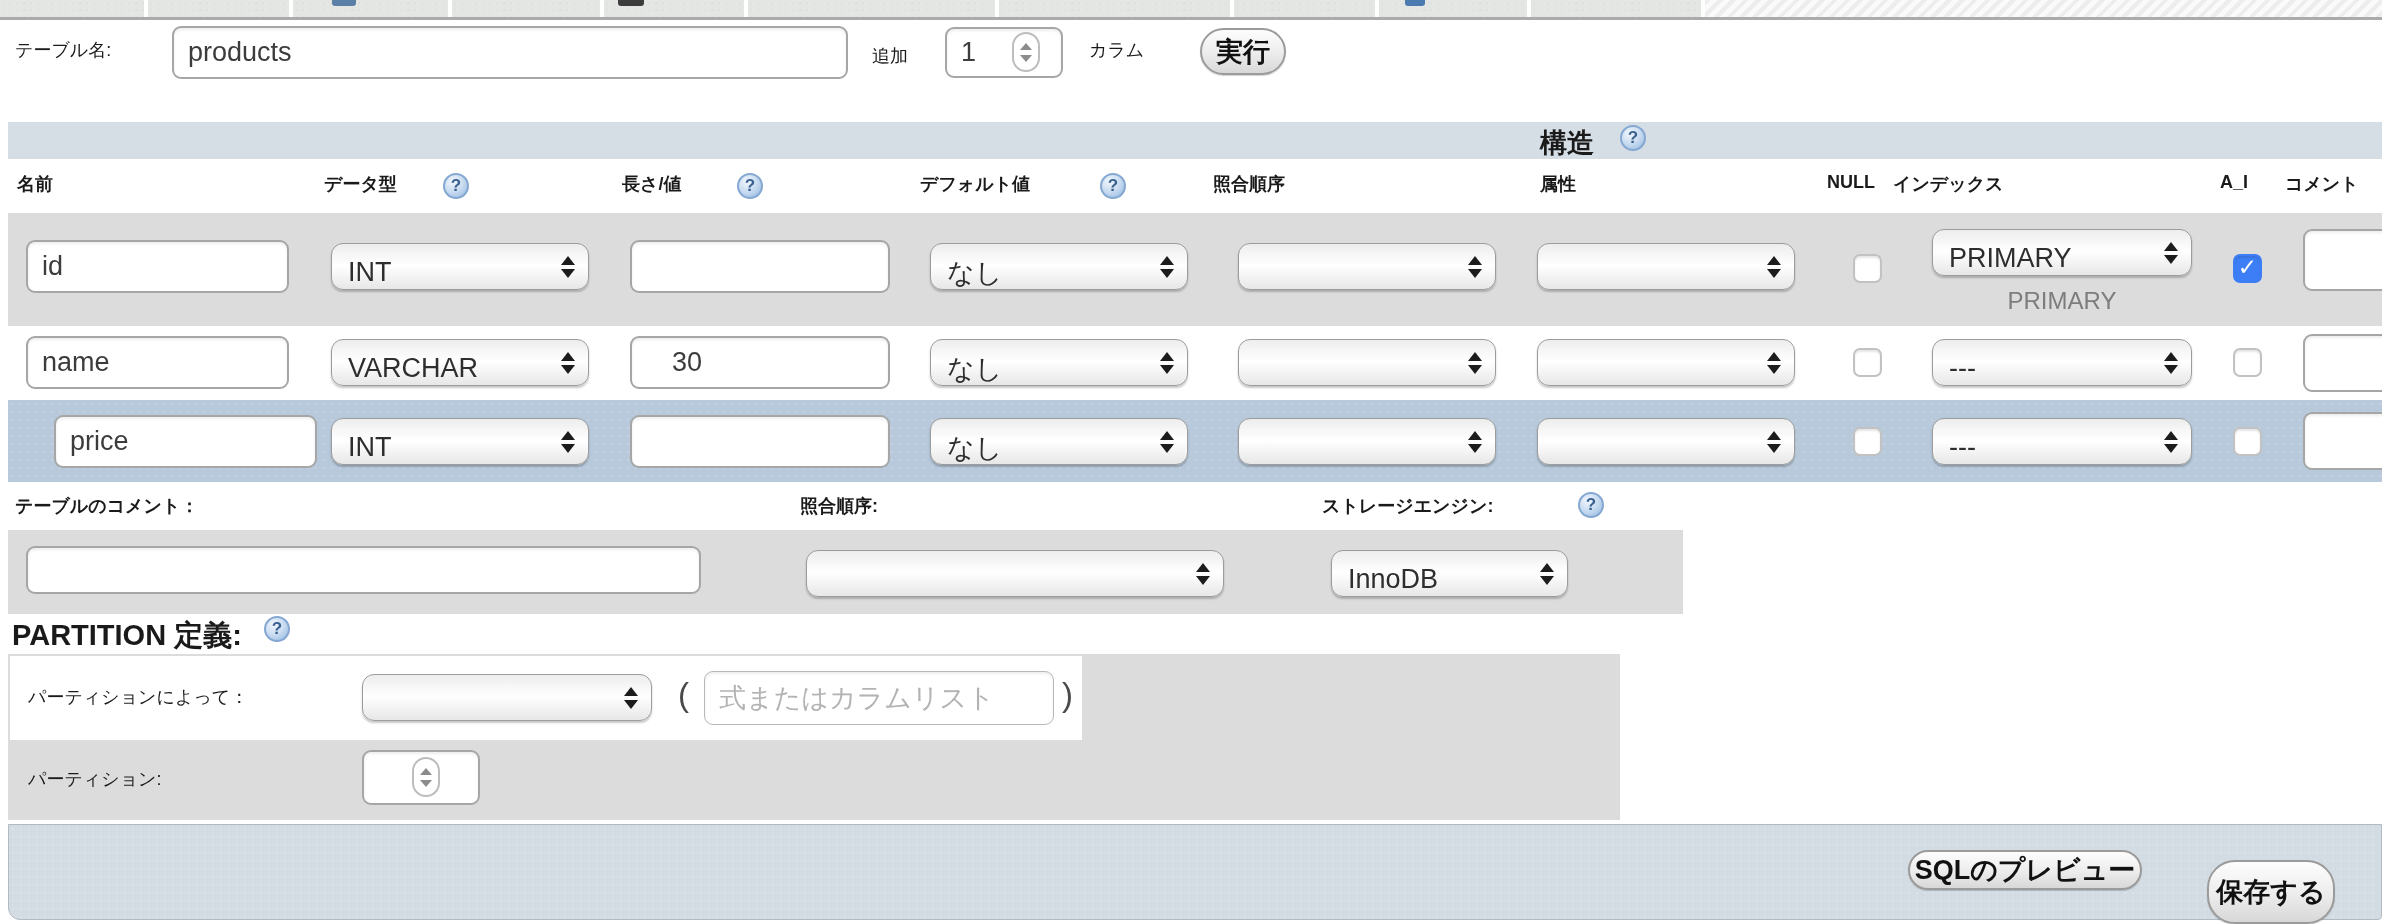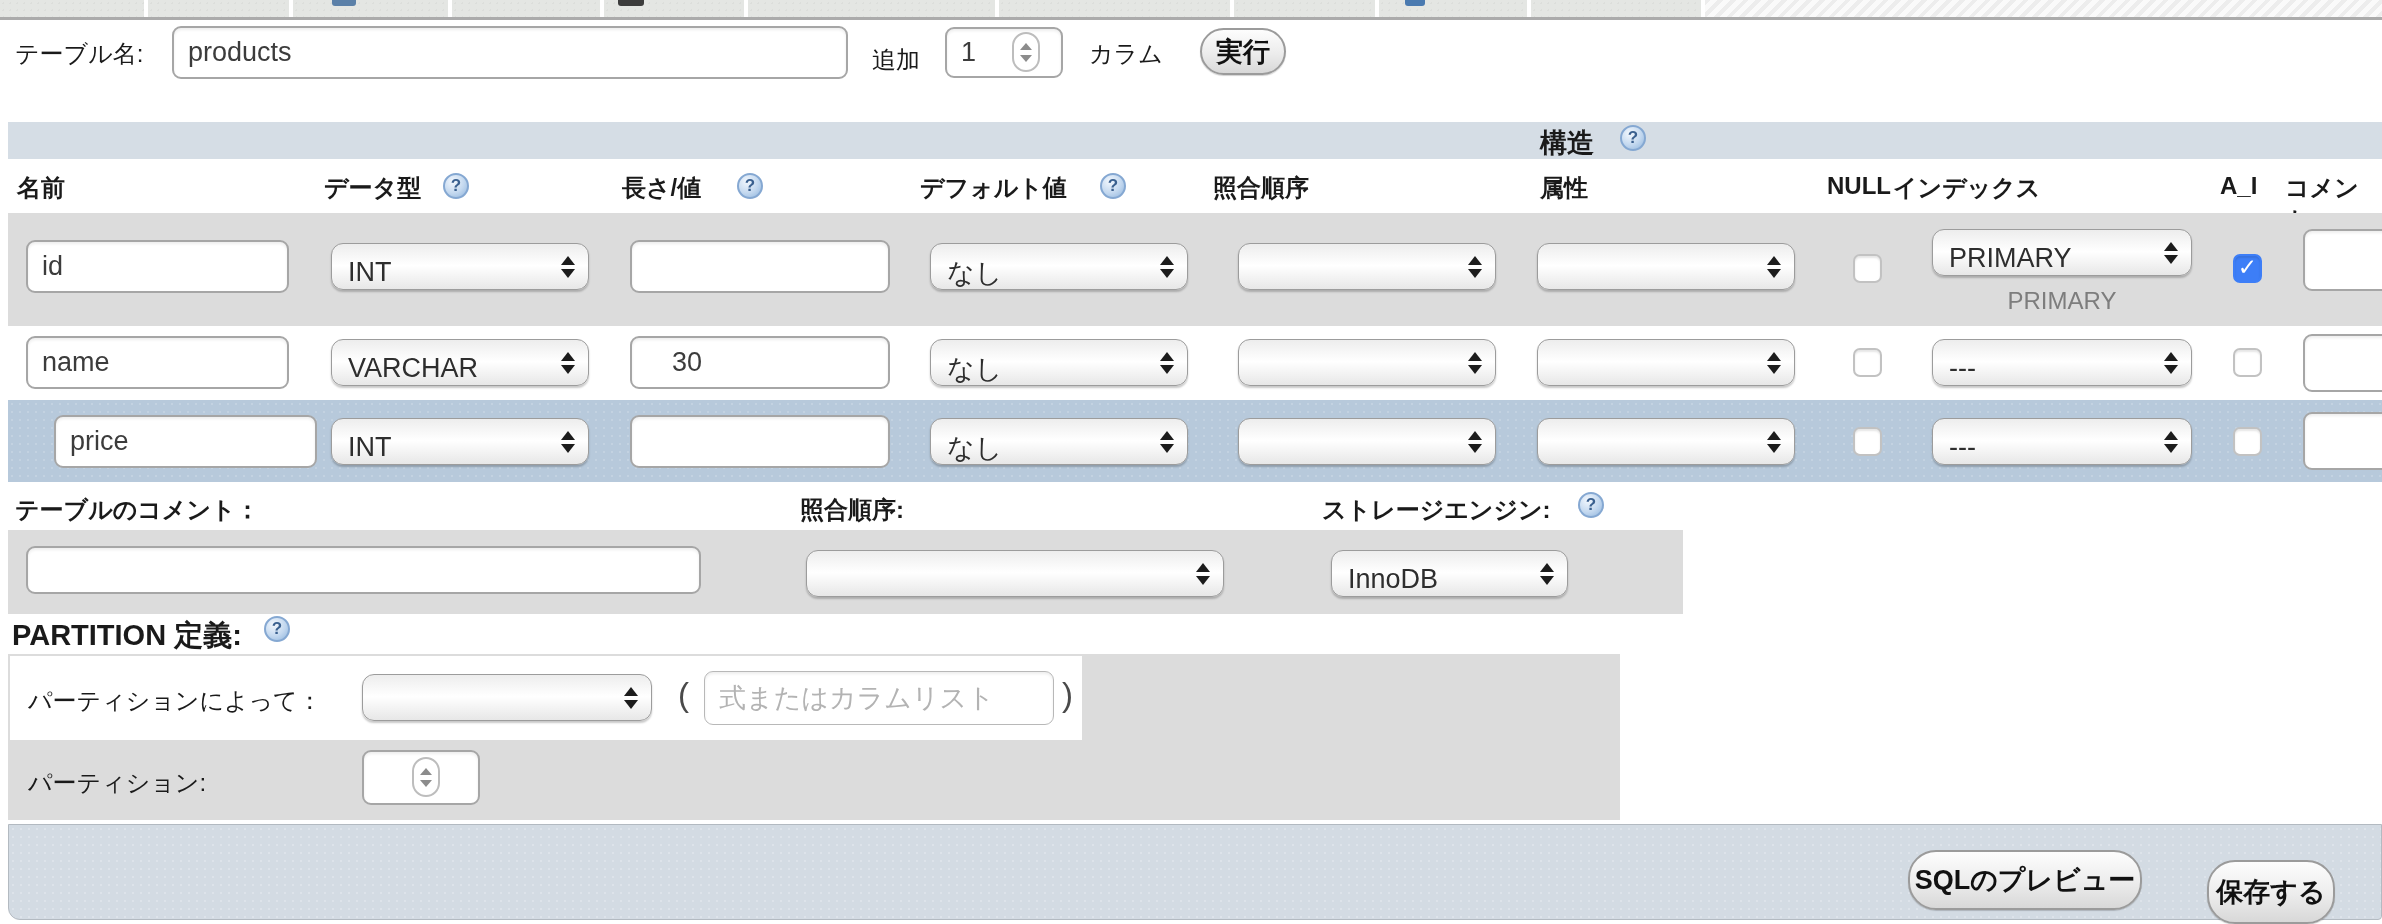--- a/index.html
+++ b/index.html
@@ -55,21 +55,21 @@
     border:2px solid #85a8d2; color:#3a608f; font-weight:bold; font-size:17px;
     display:flex; align-items:center; justify-content:center; }
   .help-icon::after { content:"?"; }
 
   .stepper { position:absolute; width:28px; height:40px; border-radius:14px;
     border:2px solid #bdbdbd; background:#fff; display:flex; flex-direction:column;
     align-items:center; justify-content:center; gap:5px; }
   .stepper .up { width:0;height:0;border-left:6px solid transparent;border-right:6px solid transparent;border-bottom:7px solid #8c8c8c; }
   .stepper .dn { width:0;height:0;border-left:6px solid transparent;border-right:6px solid transparent;border-top:7px solid #8c8c8c; }
 
-  .lbl { position:absolute; font-size:24px; }
+  .lbl { position:absolute; font-size:18px; }
   .lbl.b { font-weight:bold; }
 
   
   .struct-band { left:8px; top:122px; width:2374px; height:37px; background:#d5dde5; }
   .struct-title { position:absolute; left:1532px; top:3px; font-size:27px; font-weight:bold; }
 
   .field-row { position:absolute; left:8px; width:2374px; }
   .row-1 { top:213px; height:113px; background:#dcdcdc; }
   .row-2 { top:326px; height:74px;  background:#ffffff; }
   .row-3 { top:400px; height:82px;  background:#b7c9db;
@@ -327,15 +327,15 @@
   </div>
   <div class="lbl" style="left:20px;top:113px">パーティション:</div>
   <input class="text-input" style="position: absolute; left: 354px; top: 96px; width: 118px; height: 55px;" value="">
   <div class="stepper" style="left:404px;top:103px">
     <span class="up"></span>
     <span class="dn"></span>
   </div>
 </div>
 
 <div class="abs footer">
-  <div class="pill-btn" style="left:1899px;top:25px;width:234px;height:60px">SQLのプレビュー</div>
+  <div class="pill-btn" style="left:1899px;top:25px;width:234px;height:40px">SQLのプレビュー</div>
   <div class="pill-btn" style="left:2198px;top:35px;width:128px;height:64px">保存する</div>
 </div>
 
 </body></html>

